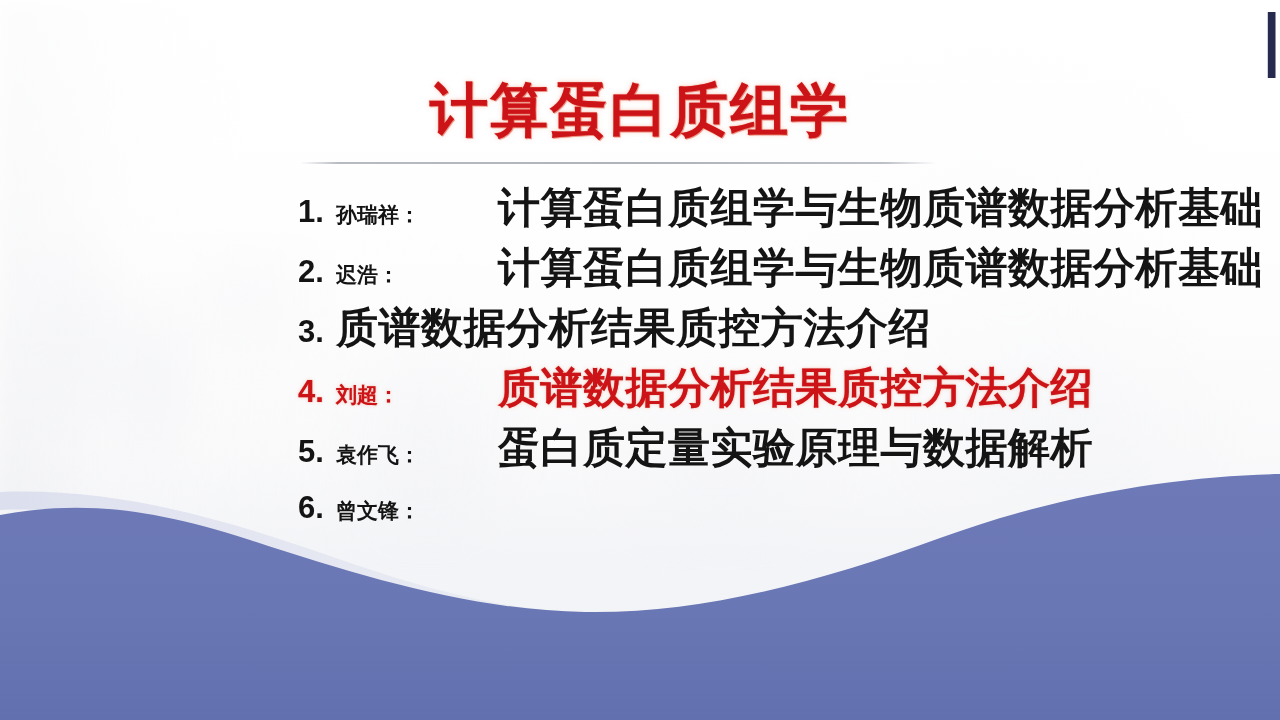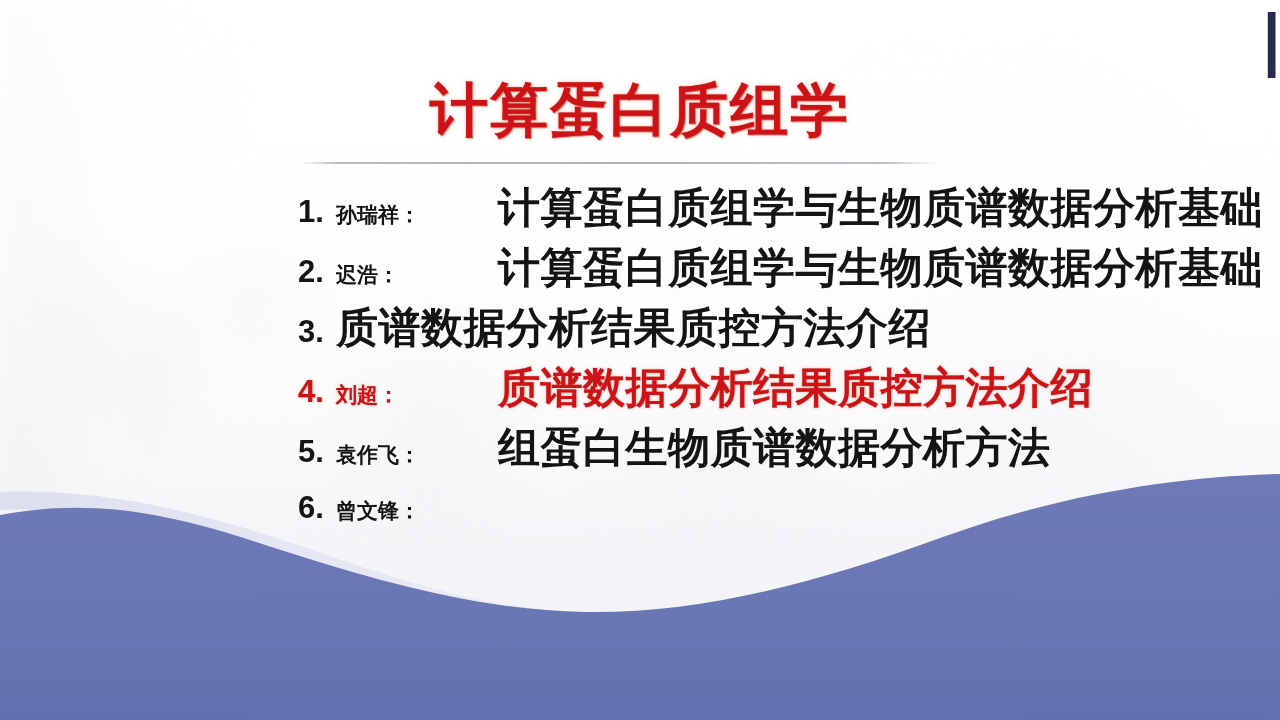--- a/index.html
+++ b/index.html
@@ -217,21 +217,21 @@
 
     <div class="row highlight">
       <span class="num">4.</span>
       <span class="name">刘超：</span>
       <span class="topic">质谱数据分析结果质控方法介绍</span>
     </div>
 
     <div class="row">
       <span class="num">5.</span>
       <span class="name">袁作飞：</span>
-      <span class="topic">组蛋白生物质谱数据分析方法</span>
+      <span class="topic">蛋白质定量实验原理与数据解析</span>
     </div>
 
     <div class="row">
       <span class="num">6.</span>
       <span class="name">曾文锋：</span>
     </div>
 
   </div>
 
   <div class="edge-bar"></div>

